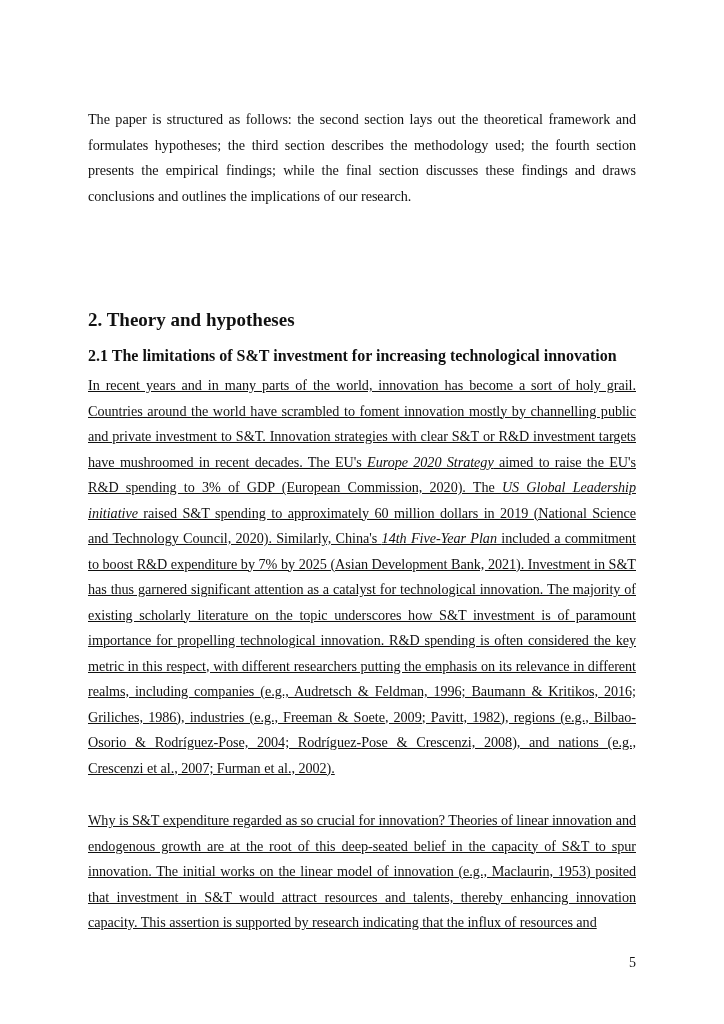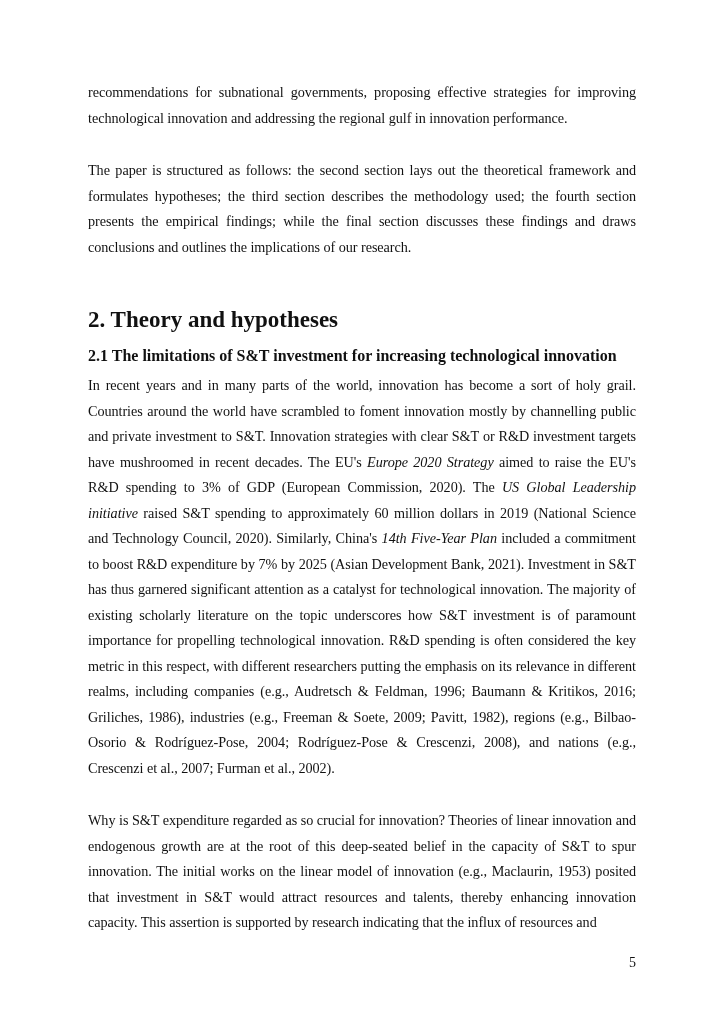--- a/index.html
+++ b/index.html
@@ -26,21 +26,21 @@
       font-size: 14.2px;
       line-height: 25.5px;
       text-align: justify;
       text-align-last: left;
       letter-spacing: -0.05px;
     }
     .para-gap { height: 27px; }
     h2.section {
       margin: 0;
       font-weight: bold;
-      font-size: 23px;
+      font-size: 19px;
       line-height: 26px;
       position: absolute;
       left: 0;
       top: 227px;
     }
     h3.subsection {
       margin: 0;
       font-weight: bold;
       font-size: 16px;
       line-height: 20px;
@@ -56,30 +56,29 @@
       font-size: 14px;
       line-height: 20px;
     }
   </style>
 </head>
 <body>
 
 <div class="page">
 
   <div class="blk" style="top:0px;">
-    <p class="body">recommendations for subnational governments, proposing effective strategies for improving technological innovation and addressing the regional gulf in innovation performance.</p>
     <div class="para-gap"></div>
     <p class="body">The paper is structured as follows: the second section lays out the theoretical framework and formulates hypotheses; the third section describes the methodology used; the fourth section presents the empirical findings; while the final section discusses these findings and draws conclusions and outlines the implications of our research.</p>
   </div>
 
   <h2 class="section">2. Theory and hypotheses</h2>
 
   <h3 class="subsection">2.1 The limitations of S&amp;T investment for increasing technological innovation</h3>
 
-  <div class="blk" style="top:293px;">
+  <div class="blk" style="top:293px;text-decoration:underline;">
     <p class="body"><span>In recent years and in many parts of the world, innovation has become a sort of holy grail. Countries around the world have scrambled to foment innovation mostly by channelling public and private investment to S&amp;T. Innovation strategies with clear S&amp;T or R&amp;D investment targets have mushroomed in recent decades. The EU's </span><em>Europe 2020 Strategy</em><span> aimed to raise the EU's R&amp;D spending to 3% of GDP (European Commission, 2020). The </span><em>US Global Leadership initiative</em><span> raised S&amp;T spending to approximately 60 million dollars in 2019 (National Science and Technology Council, 2020). Similarly, China's </span><em>14th Five-Year Plan</em><span> included a commitment to boost R&amp;D expenditure by 7% by 2025 (Asian Development Bank, 2021). Investment in S&amp;T has thus garnered significant attention as a catalyst for technological innovation. The majority of existing scholarly literature on the topic underscores how S&amp;T investment is of paramount importance for propelling technological innovation. R&amp;D spending is often considered the key metric in this respect, with different researchers putting the emphasis on its relevance in different realms, including companies (e.g., Audretsch &amp; Feldman, 1996; Baumann &amp; Kritikos, 2016; Griliches, 1986), industries (e.g., Freeman &amp; Soete, 2009; Pavitt, 1982), regions (e.g., Bilbao-Osorio &amp; Rodríguez-Pose, 2004; Rodríguez-Pose &amp; Crescenzi, 2008), and nations (e.g., Crescenzi et al., 2007; Furman et al., 2002).</span></p>
     <div class="para-gap"></div>
     <p class="body">Why is S&amp;T expenditure regarded as so crucial for innovation? Theories of linear innovation and endogenous growth are at the root of this deep-seated belief in the capacity of S&amp;T to spur innovation. The initial works on the linear model of innovation (e.g., Maclaurin, 1953) posited that investment in S&amp;T would attract resources and talents, thereby enhancing innovation capacity. This assertion is supported by research indicating that the influx of resources and</p>
   </div>
 
 </div>
 
 <div class="page-number">5</div>
 
 </body></html>

